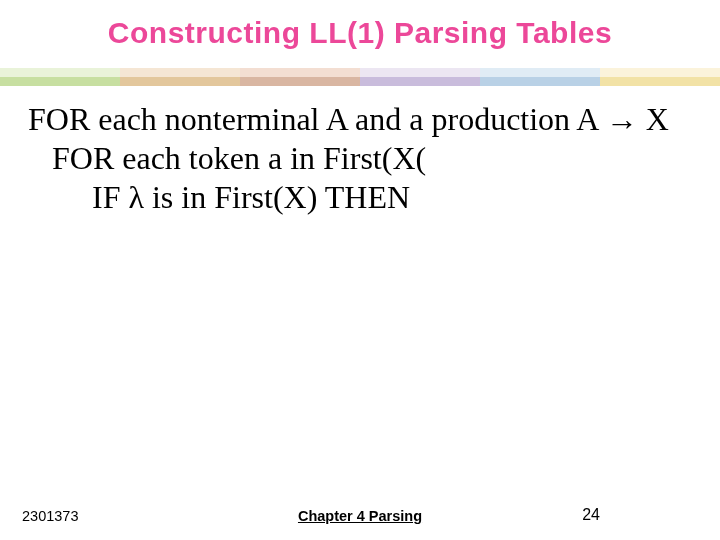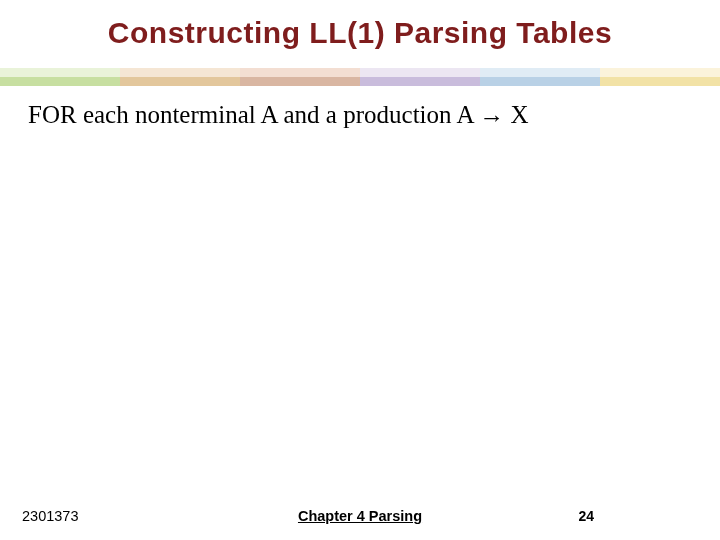--- a/index.html
+++ b/index.html
@@ -17,21 +17,21 @@
     height: 540px;
     box-sizing: border-box;
   }
   .title {
     font-family: "Arial Black", Arial, sans-serif;
     font-weight: 900;
     font-size: 30px;
     text-align: center;
     padding-top: 16px;
     letter-spacing: 0.5px;
-    color: #7f1d1d;
+    color: #ec4899;
   }
   .bars {
     position: absolute;
     top: 68px;
     left: 0;
     width: 720px;
     height: 18px;
   }
   .bar-row {
     display: flex;
@@ -55,21 +55,21 @@
   .c3b { background: #d9b6a2; }
   .c4b { background: #c9bcdc; }
   .c5b { background: #b9d1e6; }
   .c6b { background: #f2e2a6; }
   .body {
     position: absolute;
     top: 100px;
     left: 28px;
     width: 664px;
     font-family: "Times New Roman", Times, serif;
-    font-size: 25px;
+    font-size: 32px;
     line-height: 1.22;
     color: #000;
   }
   .l1 { padding-left: 0px; }
   .l2 { padding-left: 24px; }
   .l3 { padding-left: 64px; }
   .l4 { padding-left: 64px; }
   .l5 { padding-left: 172px; }
   .l6 { padding-left: 204px; }
   .footer {
@@ -94,25 +94,25 @@
     bottom: 0;
     text-align: center;
     font-family: "Arial Black", Arial, sans-serif;
     font-weight: 900;
     font-size: 14.5px;
     color: #000;
     text-decoration: underline;
   }
   .foot-right {
     position: absolute;
-    right: 22px;
+    right: 16px;
     bottom: 0;
     font-family: "Arial Black", Arial, sans-serif;
-    font-weight: 700;
-    font-size: 14px;
+    font-weight: 400;
+    font-size: 16px;
     color: #000;
   }
 </style>
 </head>
 <body>
 
 <div class="slide">
 
   <div class="title">Constructing LL(1) Parsing Tables</div>
 
@@ -130,20 +130,22 @@
       <div class="bar c2b"></div>
       <div class="bar c3b"></div>
       <div class="bar c4b"></div>
       <div class="bar c5b"></div>
       <div class="bar c6b"></div>
     </div>
   </div>
 
   <div class="body">
     <div class="l1">FOR each nonterminal A and a production A → X</div>
+    <div class="l2">FOR each token a in First(X(</div>
+    <div class="l4">IF λ is in First(X) THEN</div>
   </div>
 
   <div class="footer">
     <div class="foot-left">2301373</div>
     <div class="foot-center">Chapter 4  Parsing</div>
     <div class="foot-right">24</div>
   </div>
 
 </div>
 

